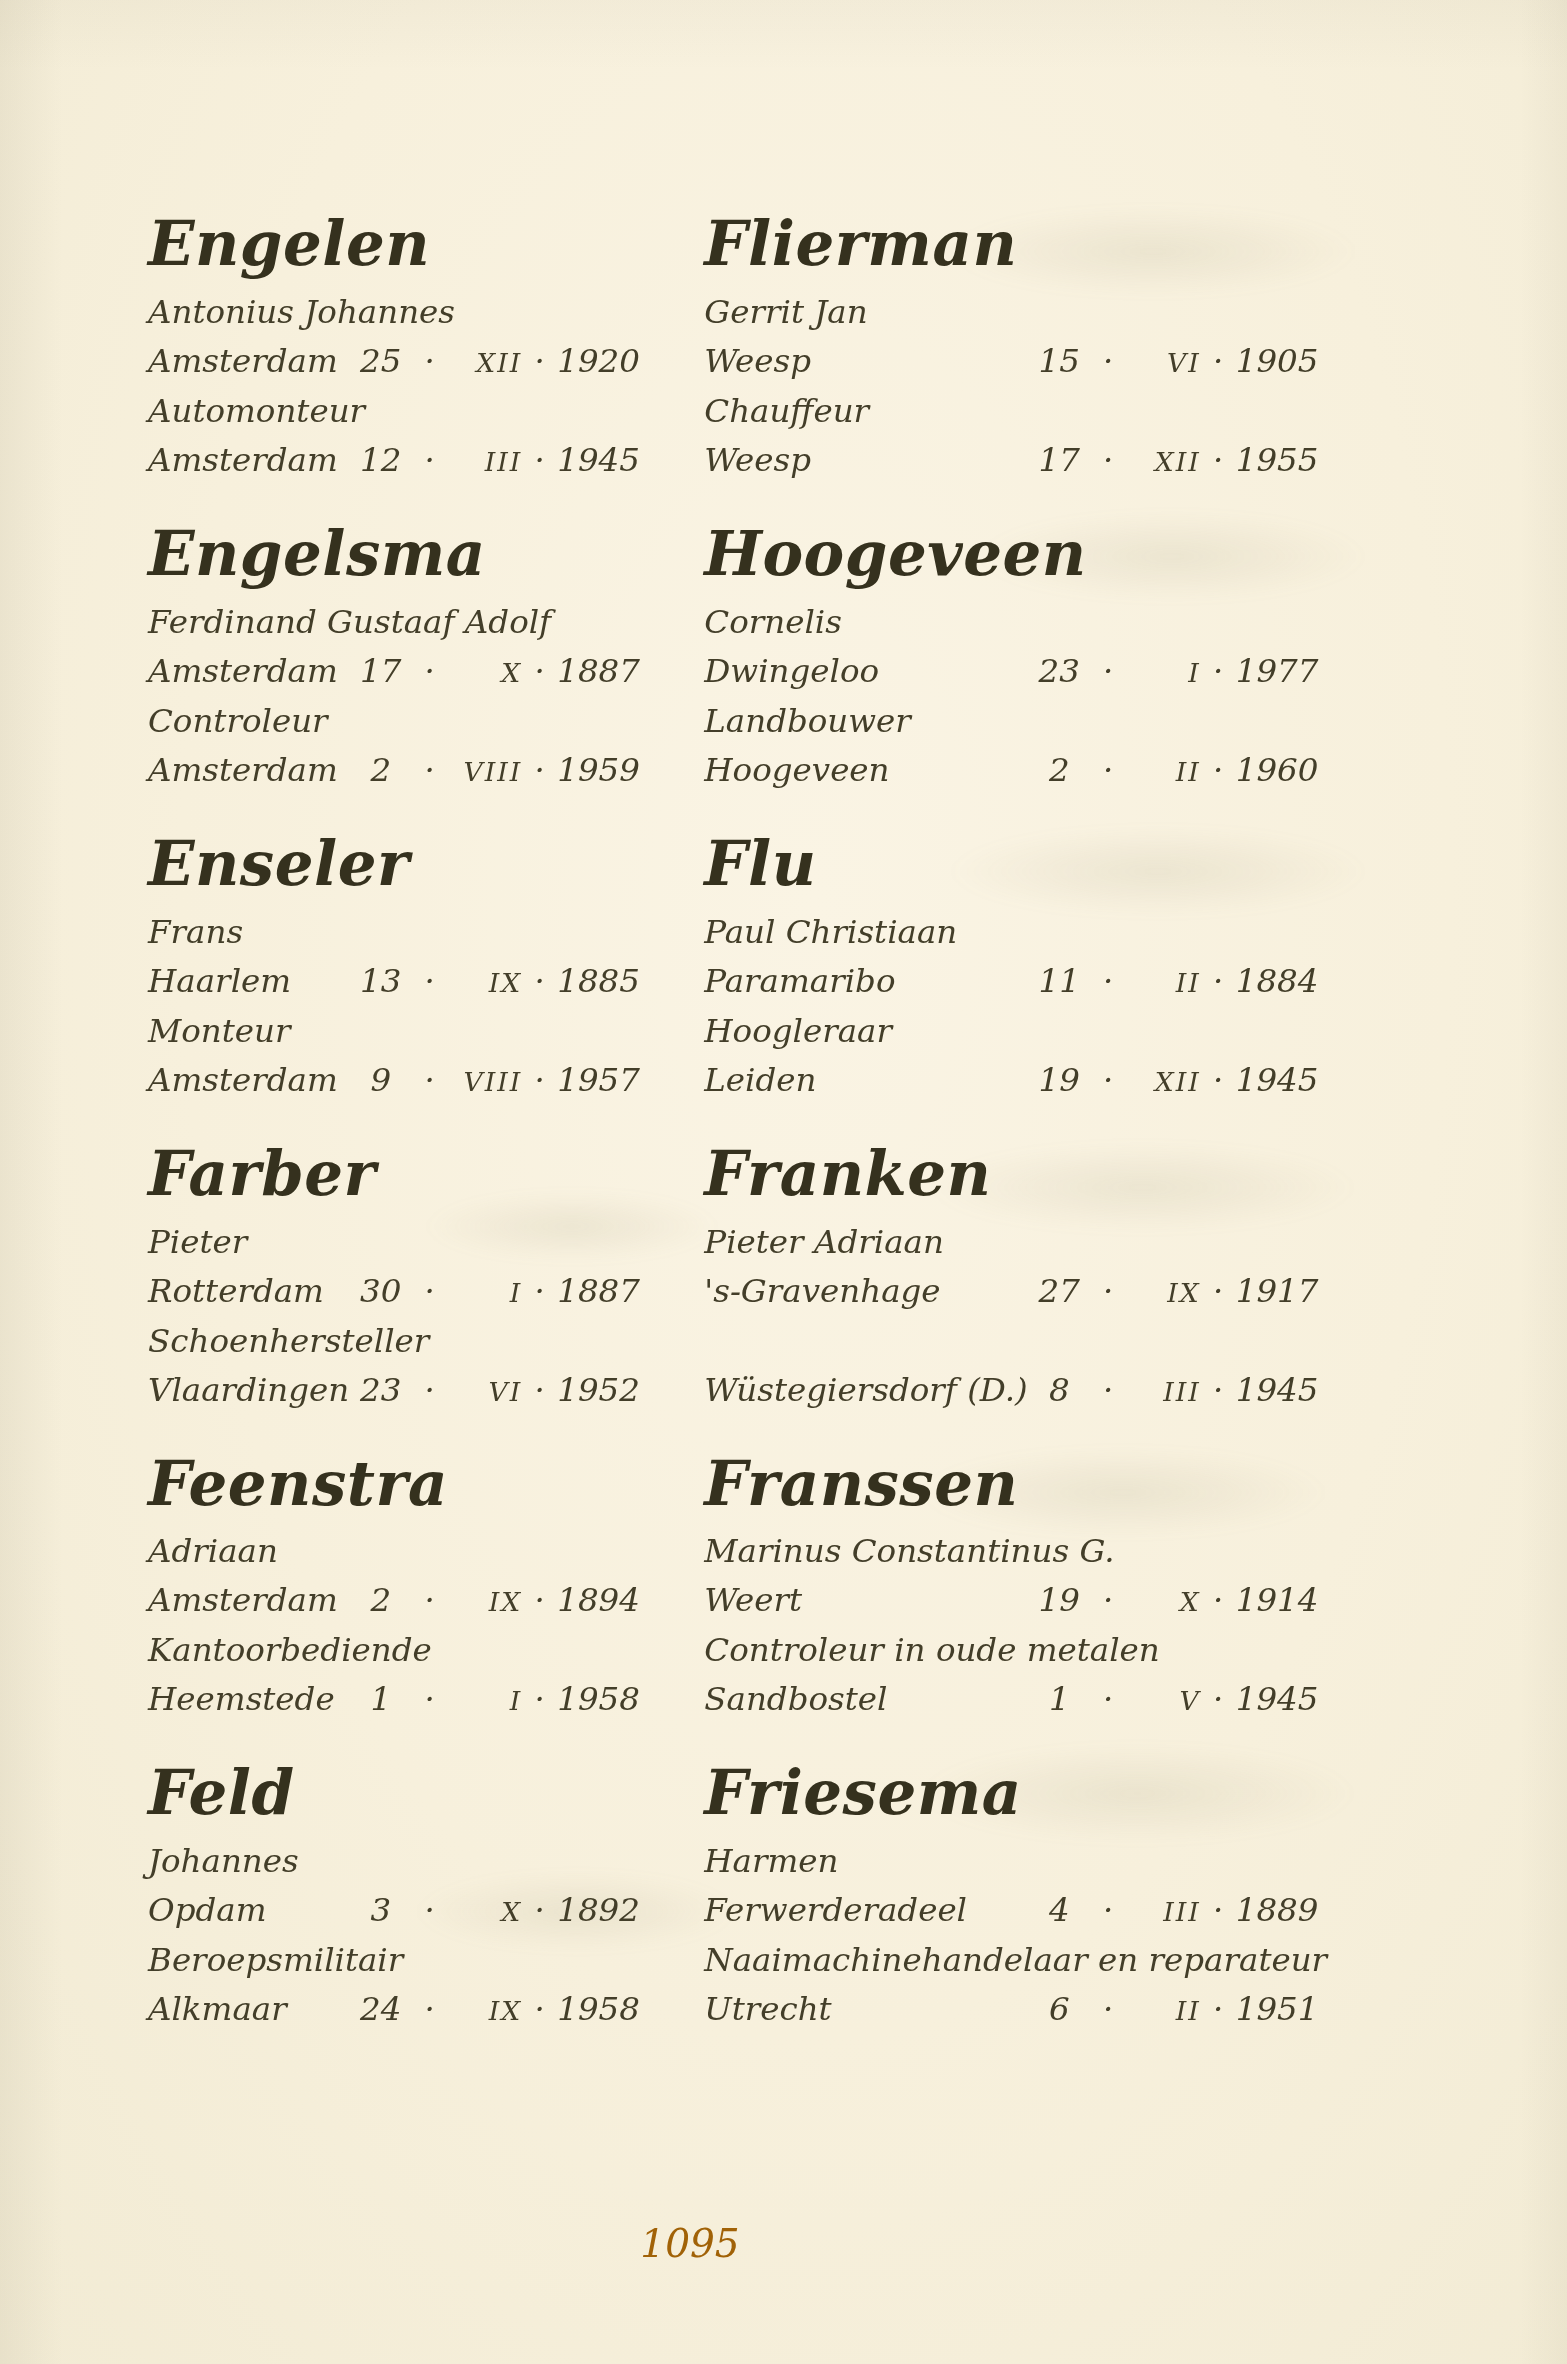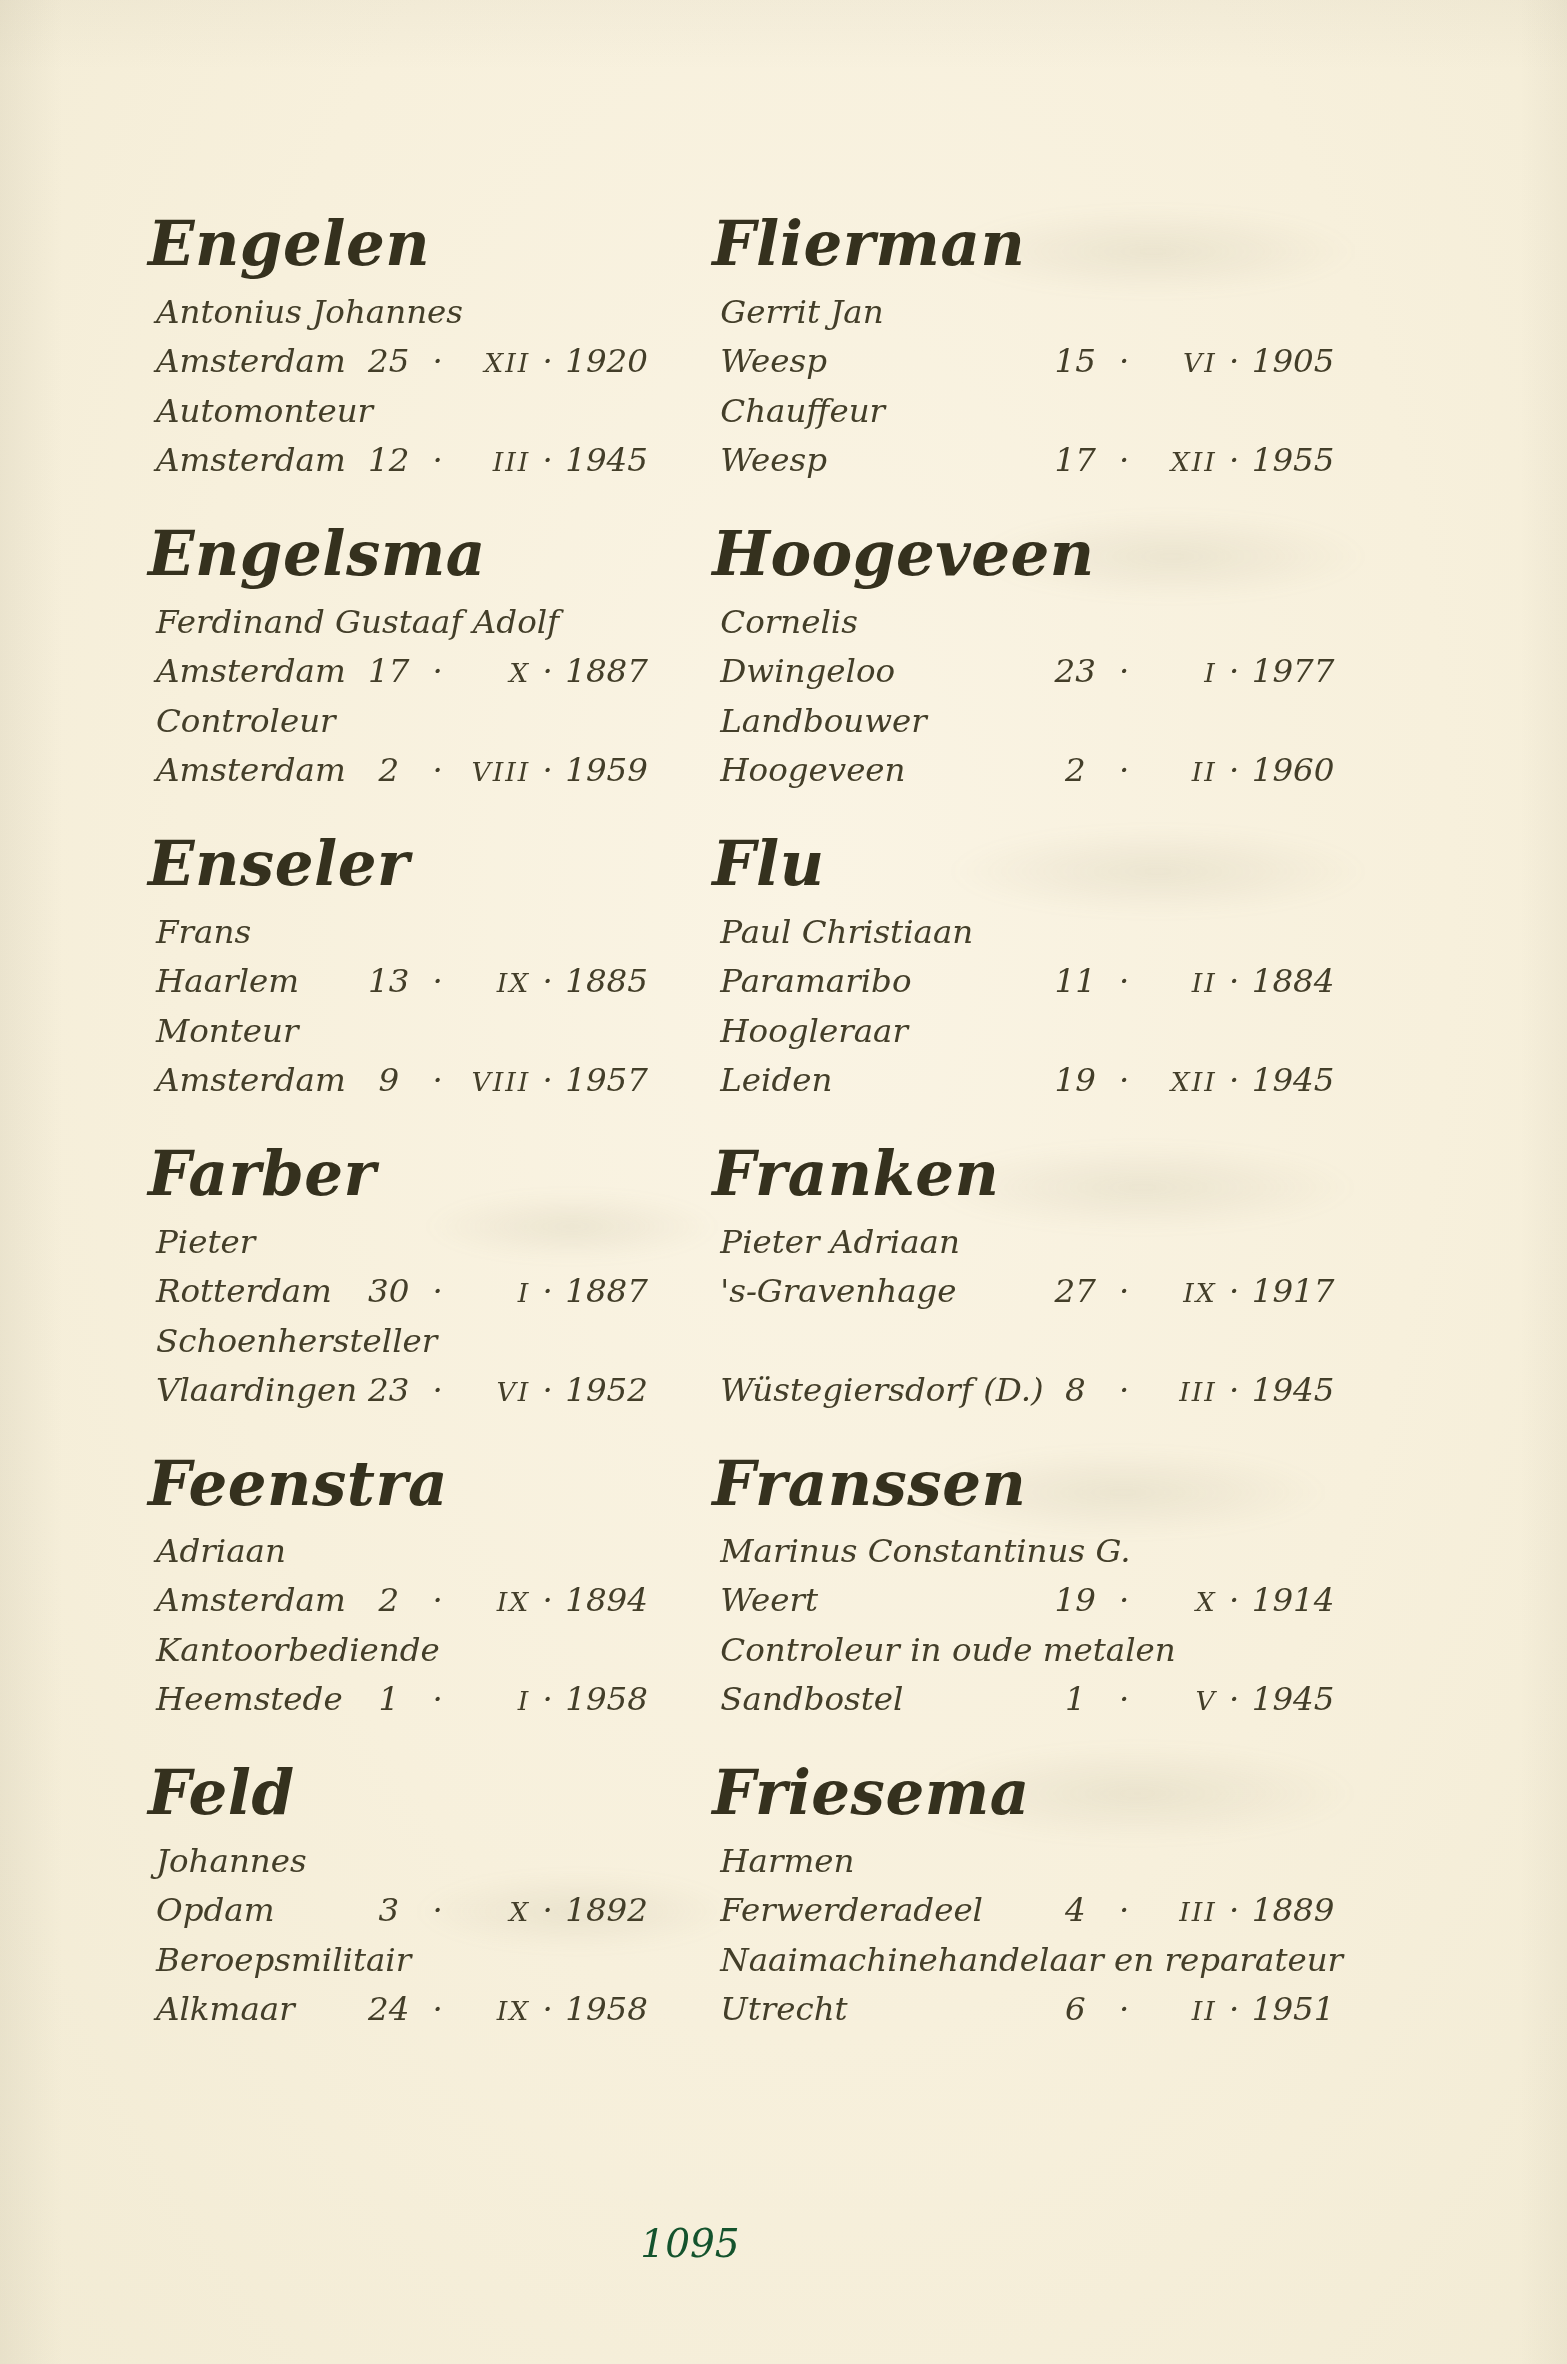--- a/index.html
+++ b/index.html
@@ -42,38 +42,37 @@
     line-height: 69px;
     letter-spacing: 0.5px;
     color: #35311e;
   }
   .line {
     font-style: italic;
     font-size: 32.5px;
     line-height: 49px;
     color: #433e29;
     white-space: nowrap;
-    margin-left: 8px;
   }
   .row { display: flex; align-items: baseline; }
   .place { flex: 1 1 0; min-width: 0; }
   .day   { flex: none; width: 63px;  text-align: center; }
   .sep   { flex: none; width: 35px;  text-align: center; }
   .month { flex: none; width: 75px;  text-align: right; font-size: 26.6px; letter-spacing: 2px; }
   .year  { flex: none; width: 102px; text-align: left; }
   .occupation { min-height: 49px; }
   .page-number {
     position: absolute;
     top: 2221px;
     left: 552px;
     width: 276px;
     text-align: center;
     font-style: italic;
     font-size: 39px;
-    color: #14532d;
+    color: #a16207;
   }
   
   .ghost {
     position: absolute;
     pointer-events: none;
     background: radial-gradient(ellipse at center, rgba(148,138,100,0.12), rgba(148,138,100,0) 70%);
     filter: blur(6.9px);
     transform: scaleX(-1);
   }
 </style>

